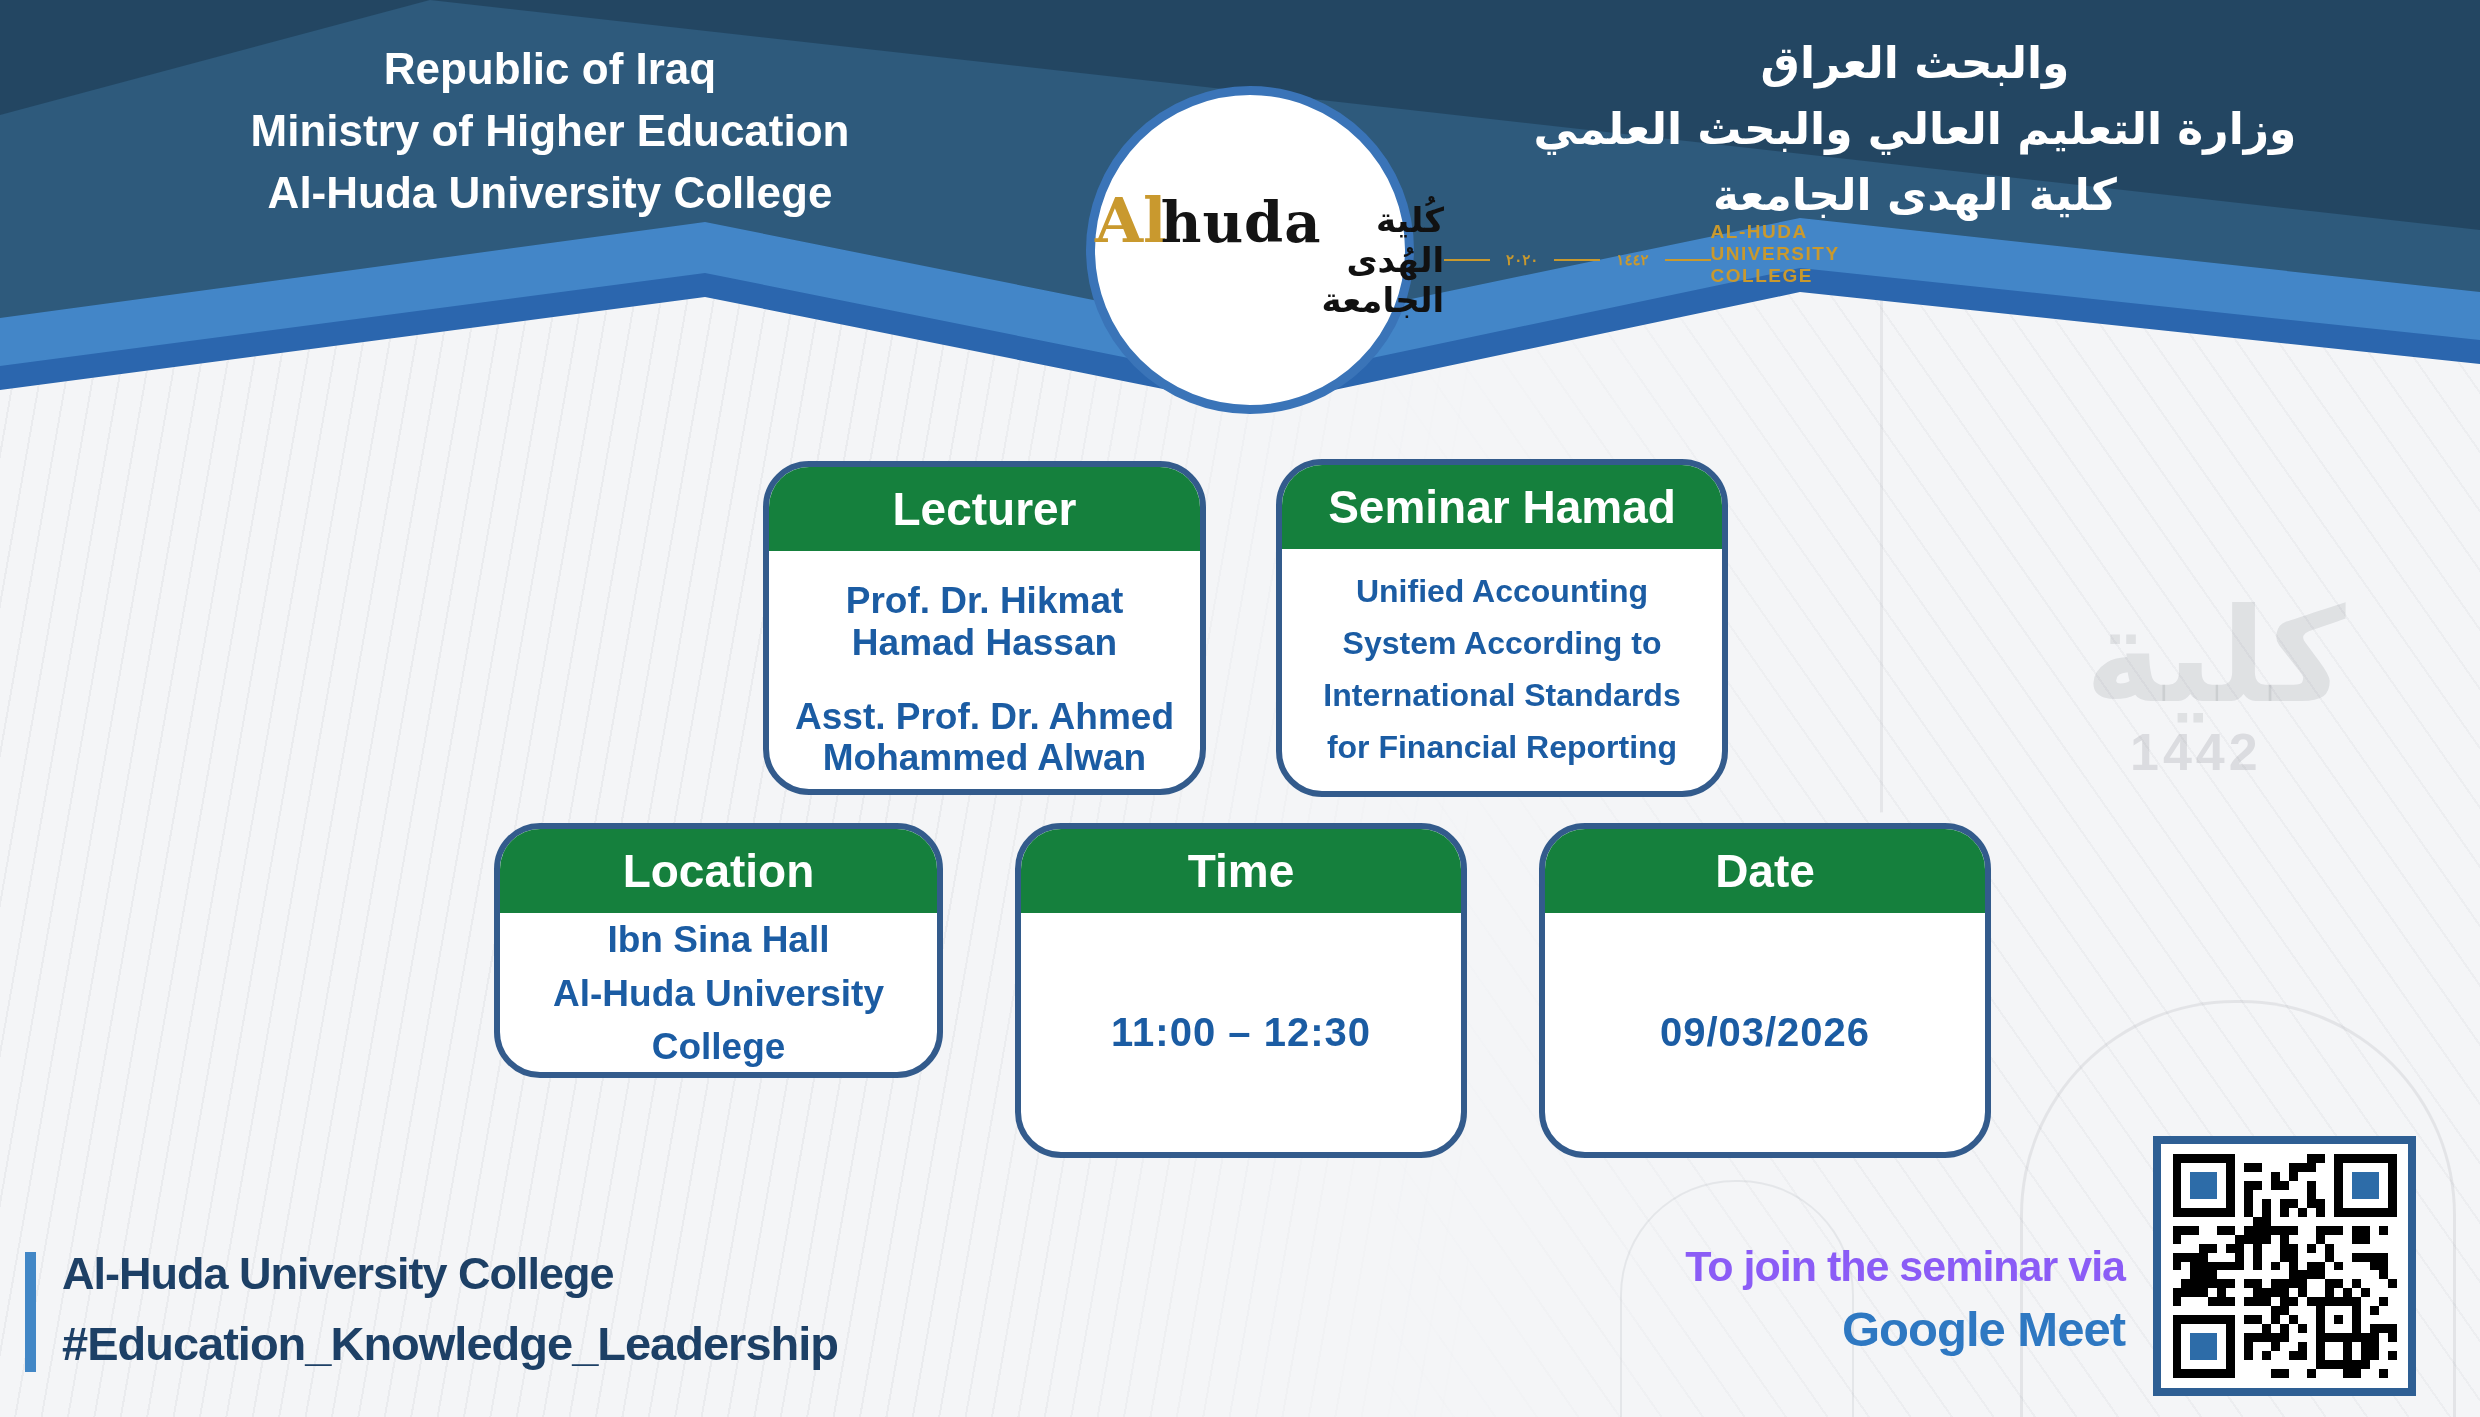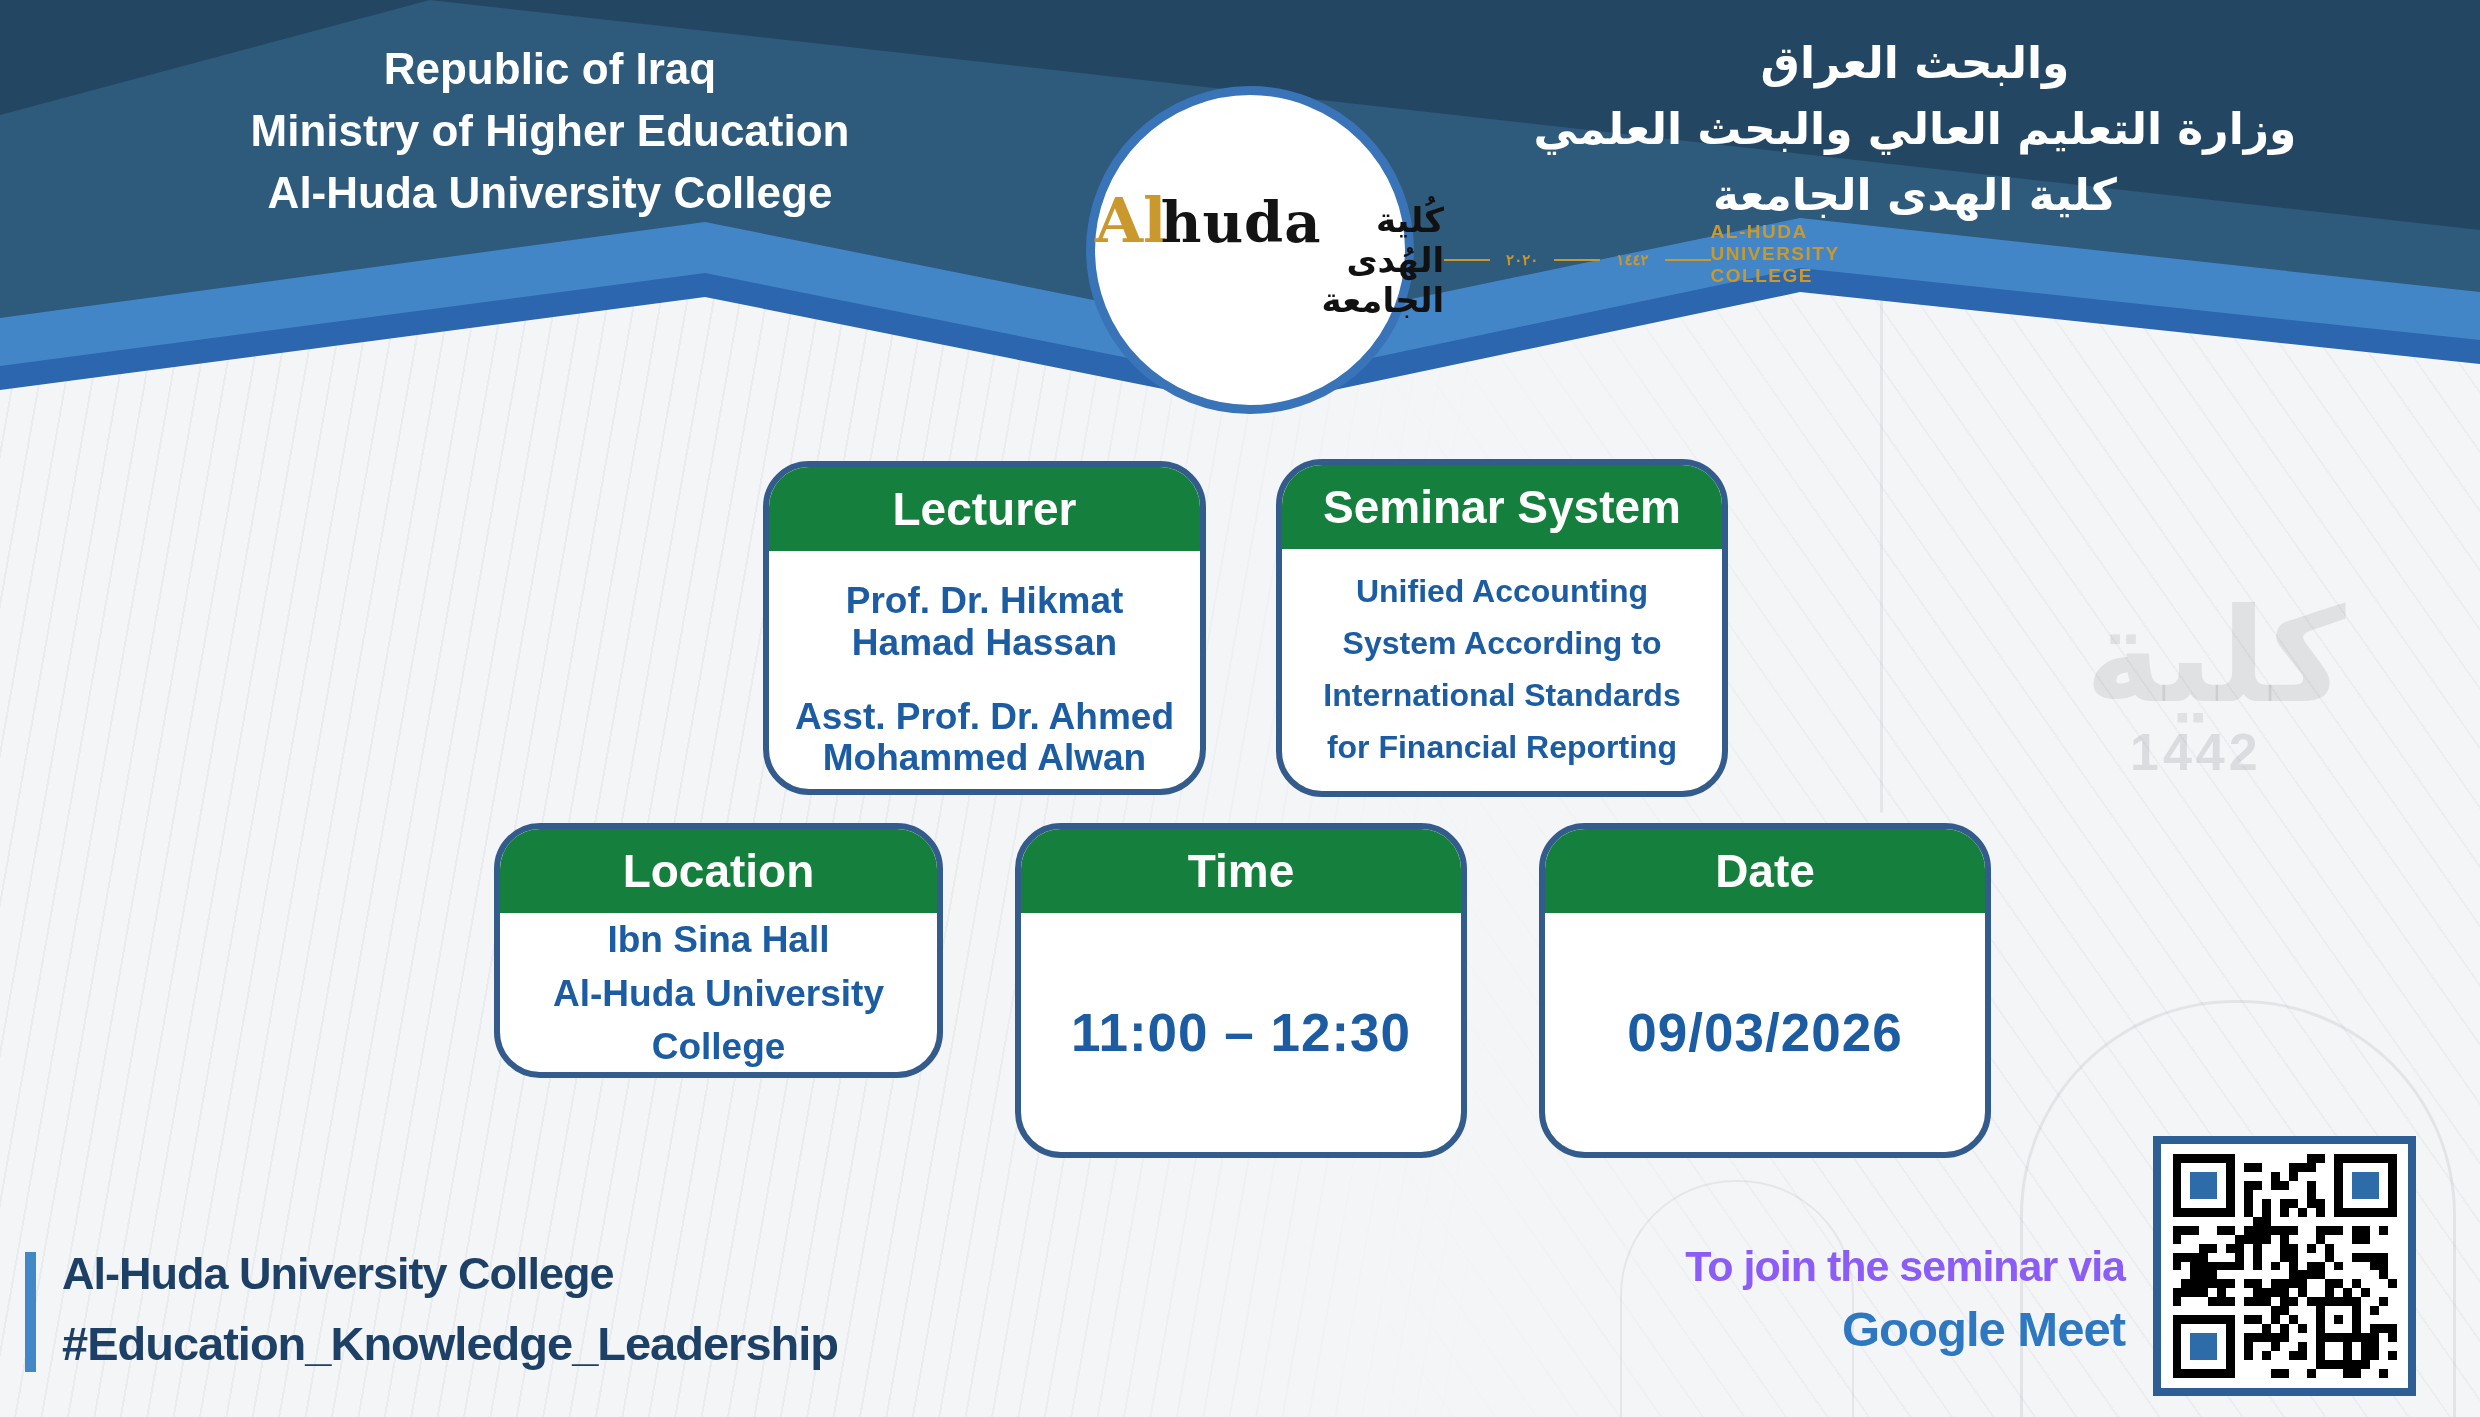--- a/index.html
+++ b/index.html
@@ -92,21 +92,21 @@
     text-align:center; color:#1b5ca3; font-weight:bold; padding:13px 18px;
   }
   .card-lecturer{left:763px; top:461px; width:443px; height:334px;}
   .card-lecturer .card-body p{margin:16px 0; font-size:37px; line-height:1.13;}
   .card-seminar{left:1276px; top:459px; width:452px; height:338px;}
   .card-seminar .card-body{font-size:32px; line-height:1.62; padding:0 26px;}
   .card-location{left:494px; top:823px; width:449px; height:255px;}
   .card-location .card-body{font-size:37px; line-height:1.45; padding:0 40px;}
   .card-time{left:1015px; top:823px; width:452px; height:335px;}
   .card-date{left:1539px; top:823px; width:452px; height:335px;}
-  .big-value{font-size:53px; letter-spacing:1px;}
+  .big-value{font-size:40px; letter-spacing:1px;}
   
   .foot-bar{position:absolute; left:25px; top:1252px; width:11px; height:120px; background:#4287c6; z-index:6;}
   .foot-left{position:absolute; left:62px; top:1248px; z-index:6; color:#1d4066; font-weight:bold;}
   .foot-left .f1{font-size:45px; margin-bottom:16px; letter-spacing:-1px;}
   .foot-left .f2{font-size:47px; letter-spacing:-1px;}
   .foot-right{position:absolute; right:355px; top:1242px; width:760px; text-align:right; z-index:6; font-weight:bold;}
   .foot-right .j1{font-size:43px; color:#8b5cf6; letter-spacing:-1px;}
   .foot-right .j2{font-size:49px; color:#2e78c2; margin-top:10px; letter-spacing:-1px;}
   
   .qr{
@@ -171,21 +171,21 @@
 
   <div class="card card-lecturer">
     <div class="card-header">Lecturer</div>
     <div class="card-body">
       <p>Prof. Dr. Hikmat Hamad Hassan</p>
       <p>Asst. Prof. Dr. Ahmed Mohammed Alwan</p>
     </div>
   </div>
 
   <div class="card card-seminar">
-    <div class="card-header">Seminar System</div>
+    <div class="card-header">Seminar Hamad</div>
     <div class="card-body">Unified Accounting System According to International Standards for Financial Reporting</div>
   </div>
 
   <div class="card card-location">
     <div class="card-header">Location</div>
     <div class="card-body">
       <div>Ibn Sina Hall</div>
       <div>Al-Huda University College</div>
     </div>
   </div>

